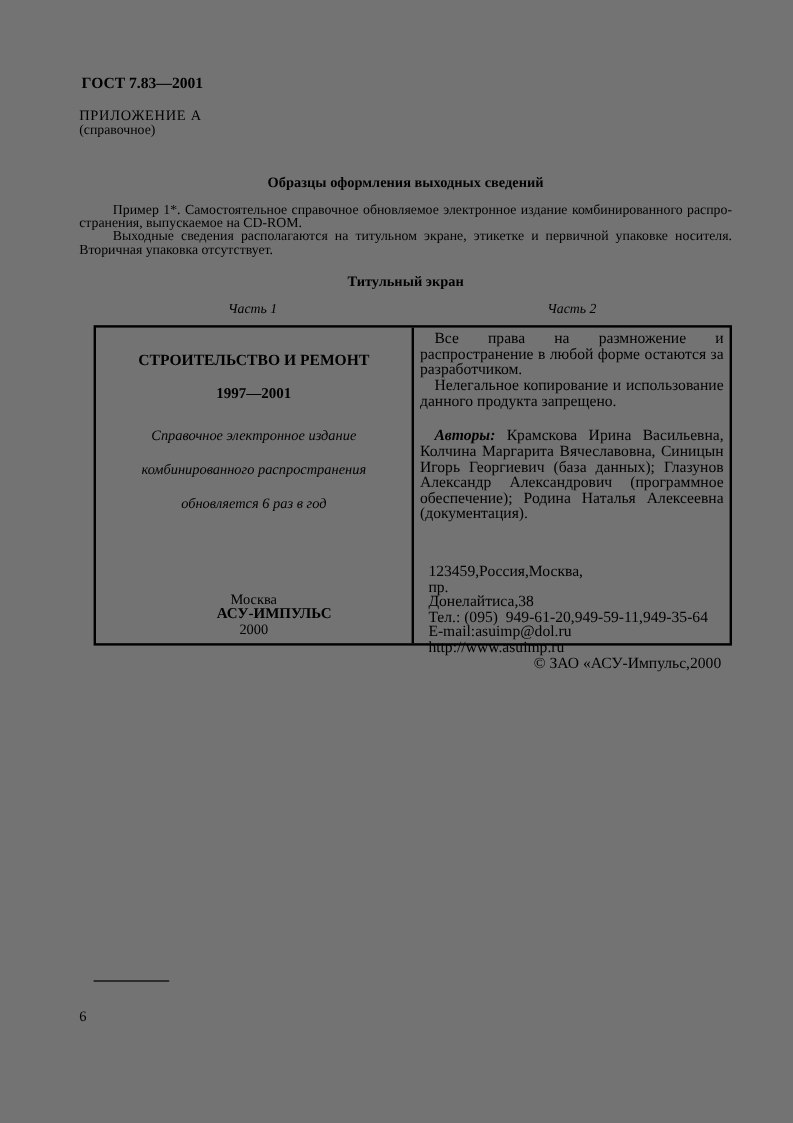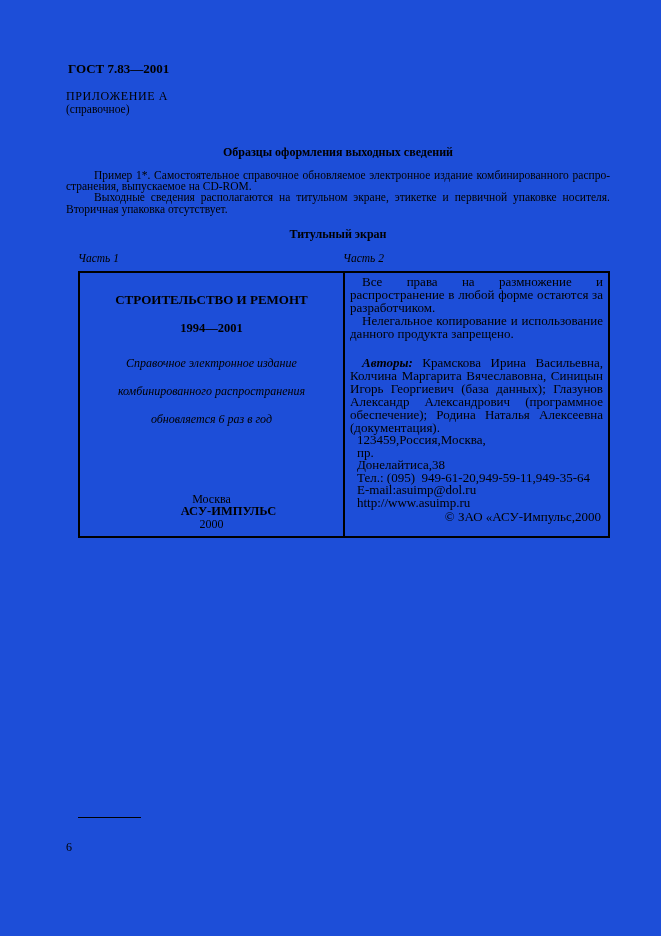--- a/index.html
+++ b/index.html
@@ -1,20 +1,20 @@
 <!DOCTYPE html>
 <html><head>
 <meta charset="utf-8">
 <style>
   html, body { margin: 0; padding: 0; background: #e8e8e8; }
   .page {
     position: relative;
     width: 661px;
     height: 936px;
-    background: #1d4ed8;
+    background: #737373;
     font-family: "Liberation Serif", serif;
     color: #000000;
     overflow: hidden;
     margin: 0 auto;
   }
   .doc-code {
     position: absolute; left: 68px; top: 61px;
     font-size: 13px; font-weight: bold;
   }
   .appendix {
@@ -31,21 +31,21 @@
     position: absolute; left: 66px; top: 170px; width: 544px;
     font-size: 11.5px; line-height: 11.2px; text-align: justify;
   }
   .intro p { margin: 0; text-indent: 28px; }
   .screen-title {
     position: absolute; left: 66px; top: 227px; width: 544px;
     text-align: center; font-weight: bold; font-size: 12px;
   }
   .part-label {
     position: absolute; top: 252px;
-    font-style: italic; font-size: 11.5px; text-align: left;
+    font-style: italic; font-size: 11.5px; text-align: center;
   }
   .part1 { left: 78px; width: 265px; }
   .part2 { left: 343px; width: 267px; }
   .box {
     position: absolute; left: 78px; top: 271px;
     width: 532px; height: 267px;
     border: 2px solid #000; box-sizing: border-box;
     display: flex;
   }
   .cell-left {
@@ -62,21 +62,21 @@
   .lc-pub { font-weight: bold; font-size: 12.5px; margin-left: 34px; }
   .cell-right {
     flex: 1; border-left: 2px solid #000; box-sizing: border-box;
     padding: 2px 5px 3px 5px;
     font-size: 13px; line-height: 13px; text-align: justify;
   }
   .rights { margin: 0; text-indent: 12px; }
   .authors { margin: 16px 0 0 0; text-indent: 12px; }
   .authors-label { font-weight: bold; font-style: italic; }
   .address {
-    margin-left: 7px;
+    margin-top: 36px; margin-left: 7px;
     line-height: 12.5px; text-align: left;
   }
   .phone { white-space: pre; }
   .copyright { text-align: right; margin-top: 1px; padding-right: 2px; }
   .footnote-rule {
     position: absolute; left: 78px; top: 817px; width: 63px;
     border-top: 1px solid #000; height: 0;
   }
   .footnote-text {
     position: absolute; left: 66px; top: 821px; width: 544px;
@@ -107,21 +107,21 @@
 
   <div class="screen-title">Титульный экран</div>
 
   <div class="part-label part1">Часть 1</div>
   <div class="part-label part2">Часть 2</div>
 
   <div class="box">
 
     <div class="cell-left">
       <div class="lc-title">СТРОИТЕЛЬСТВО И РЕМОНТ</div>
-      <div class="lc-years">1994—2001</div>
+      <div class="lc-years">1997—2001</div>
       <div class="lc-sub first">Справочное электронное издание</div>
       <div class="lc-sub">комбинированного распространения</div>
       <div class="lc-sub">обновляется 6 раз в год</div>
       <div class="lc-bottom">
         <div>Москва</div>
         <div class="lc-pub">АСУ-ИМПУЛЬС</div>
         <div>2000</div>
       </div>
     </div>
 

